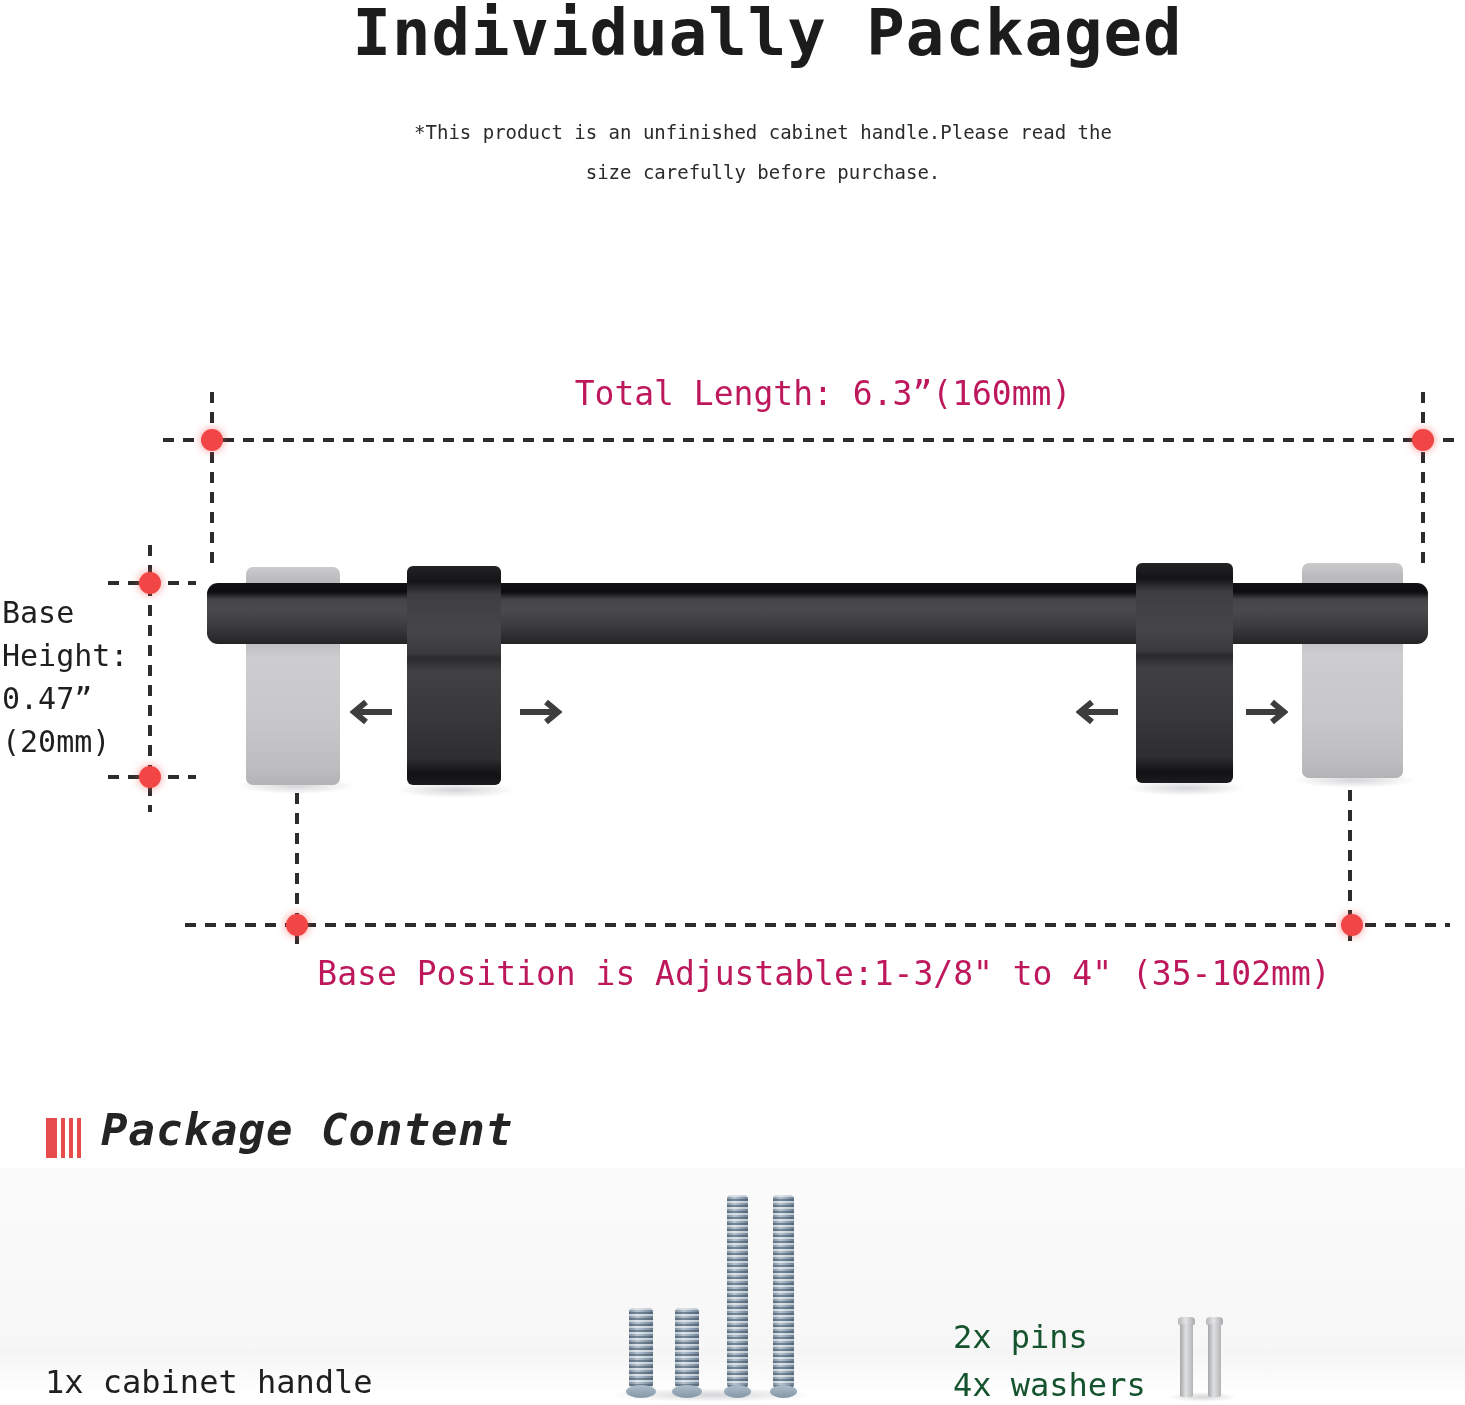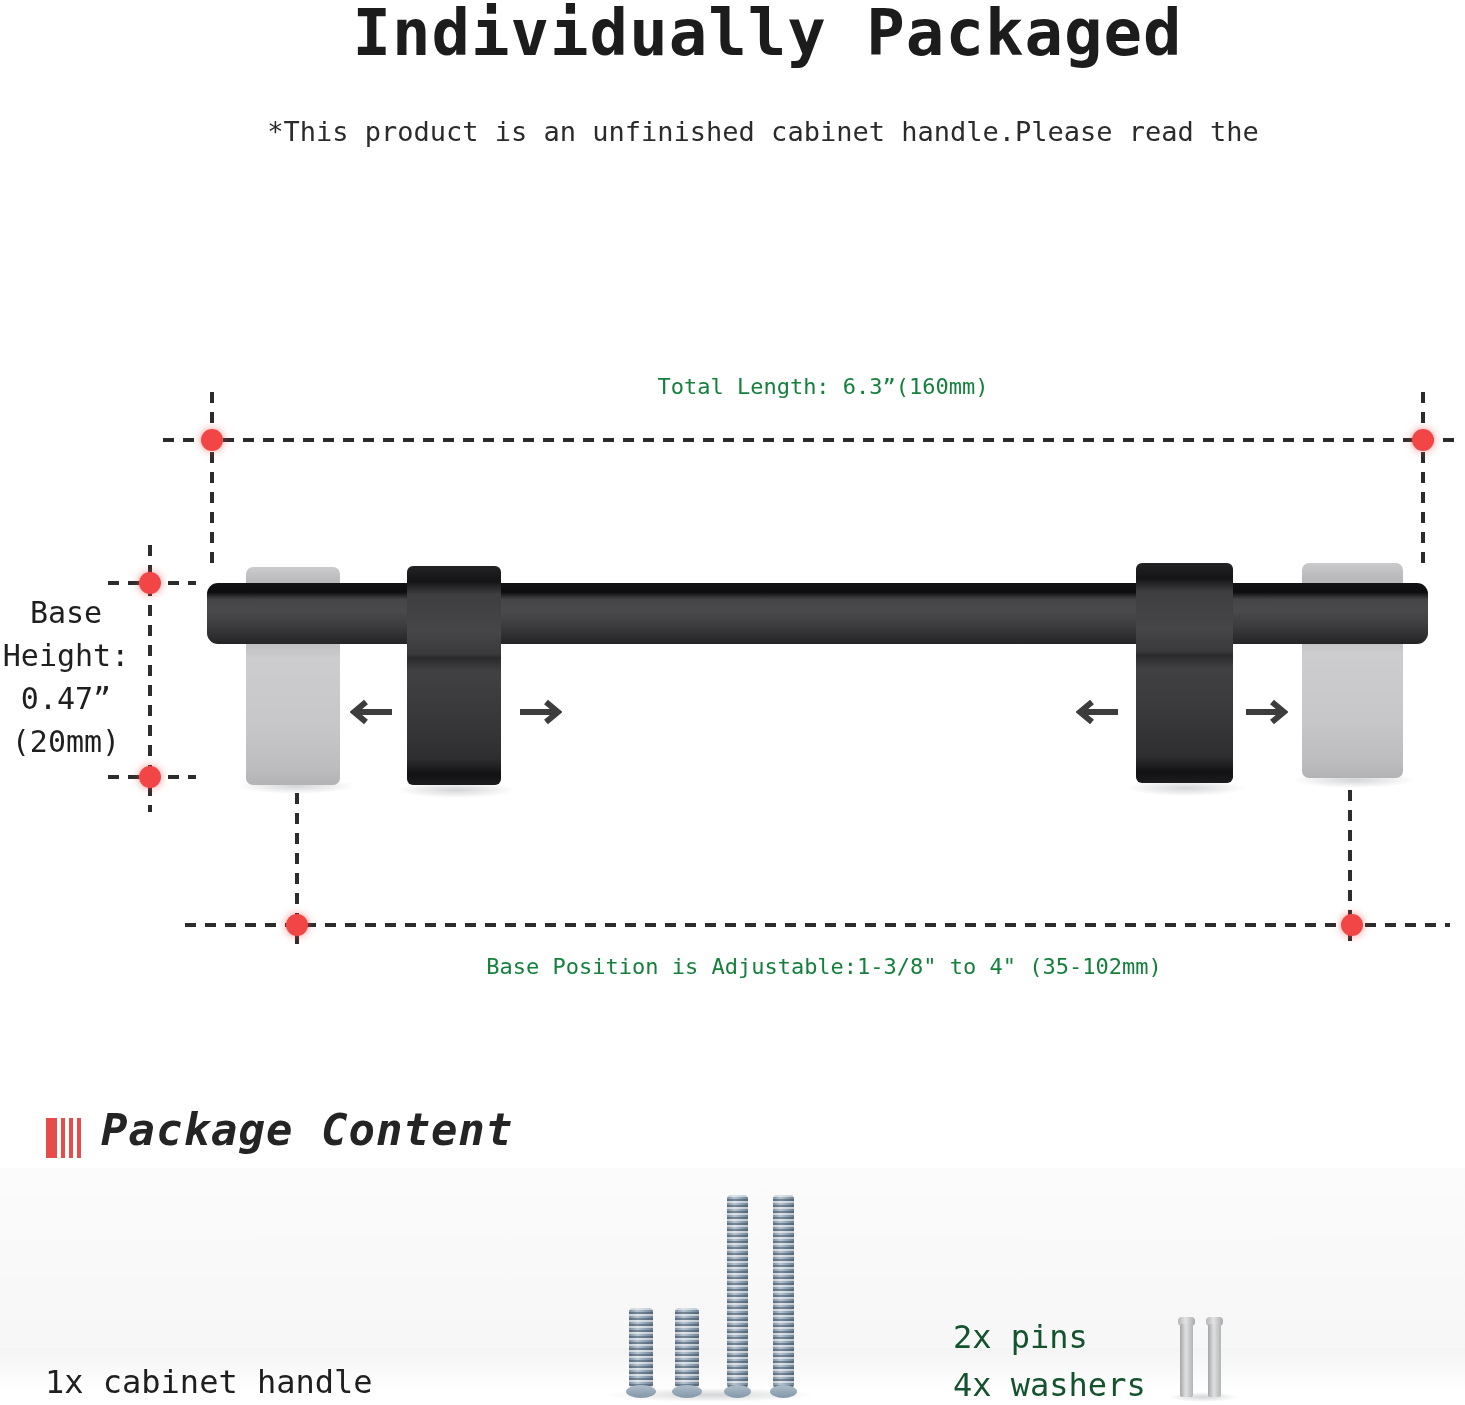--- a/index.html
+++ b/index.html
@@ -3,25 +3,25 @@
 <meta charset="utf-8">
 <style>
   html,body{margin:0;padding:0;background:#ffffff;}
   #canvas{
     position:relative;width:1465px;height:1405px;background:#ffffff;overflow:hidden;
     font-family:"DejaVu Sans Mono","Liberation Mono",monospace;color:#1f1f1f;
   }
   .abs{position:absolute;}
   
   .page-title{top:-4px;left:70px;width:1395px;text-align:center;font-size:64px;font-weight:bold;letter-spacing:1px;color:#1c1c1c;white-space:nowrap;}
-  .disclaimer{top:112px;left:61px;width:1404px;text-align:center;font-size:27px;line-height:40px;color:#2b2b2b;}
-  .dim-label{font-size:22px;color:#15803d;white-space:nowrap;transform:translateX(-50%);}
+  .disclaimer{top:112px;left:61px;width:1404px;text-align:center;font-size:19px;line-height:40px;color:#2b2b2b;}
+  .dim-label{font-size:33px;color:#be185d;white-space:nowrap;transform:translateX(-50%);}
   .total-length-label{left:823px;top:374px;}
   .base-position-label{left:824px;top:954px;}
-  .base-height-label{left:2px;top:591px;width:128px;text-align:center;font-size:30px;line-height:43px;color:#1f1f1f;}
+  .base-height-label{left:2px;top:591px;width:128px;font-size:30px;line-height:43px;color:#1f1f1f;}
   
   .hdash{height:4px;background-image:repeating-linear-gradient(90deg,#2c2c2c 0 11px,transparent 11px 20px);}
   .vdash{width:4px;background-image:repeating-linear-gradient(180deg,#2c2c2c 0 11px,transparent 11px 20px);}
   .dot{width:22px;height:22px;border-radius:50%;background:#f24646;box-shadow:0 0 9px rgba(242,70,70,.6);z-index:6;}
   
   .ghost{background:linear-gradient(180deg,#cbcbcd 0%,#b9b9bb 7%,#c1c1c3 36%,#cdcdcf 42%,#c7c7c9 72%,#bdbdbf 92%,#b3b3b5 100%);border-radius:7px;z-index:2;}
   .bar{background:linear-gradient(180deg,#121214 0%,#0d0d0f 15%,#454548 27%,#4a4a4c 45%,#3c3c3e 70%,#2e2e30 88%,#242426 100%);border-radius:11px;z-index:3;}
   .clamp{background:linear-gradient(180deg,#232325 0%,#141416 7%,#3e3e40 13%,#464648 30%,#3a3a3c 40%,#2a2a2c 42%,#414143 48%,#38383a 70%,#2e2e30 88%,#121214 95%,#1c1c1e 100%);border-radius:6px;z-index:4;}
   .floor-shadow{border-radius:50%;background:radial-gradient(ellipse at center,rgba(40,45,55,.20),rgba(40,45,55,0) 70%);z-index:1;}
   .arrow{z-index:5;}
@@ -45,20 +45,21 @@
   .pin .body{position:absolute;top:7px;left:0;right:0;bottom:0;border-radius:2px;background:linear-gradient(90deg,#a5a6a8,#dfe0e2 45%,#b3b4b6);}
 </style>
 </head>
 <body>
 
 <div id="canvas">
 
   <div class="abs page-title">Individually Packaged</div>
   <div class="abs disclaimer">
     <div>*This product is an unfinished cabinet handle.Please read the</div>
+    <div>size carefully before purchase.</div>
   </div>
 
   <div class="abs dim-label total-length-label">Total Length: 6.3”(160mm)</div>
   <div class="abs hdash" style="left:163px;top:438px;width:1297px;"></div>
   <div class="abs vdash" style="left:210px;top:392px;height:173px;"></div>
   <div class="abs vdash" style="left:1421px;top:392px;height:176px;"></div>
   <div class="abs dot" style="left:201px;top:429px;"></div>
   <div class="abs dot" style="left:1412px;top:429px;"></div>
 
   <div class="abs base-height-label">

